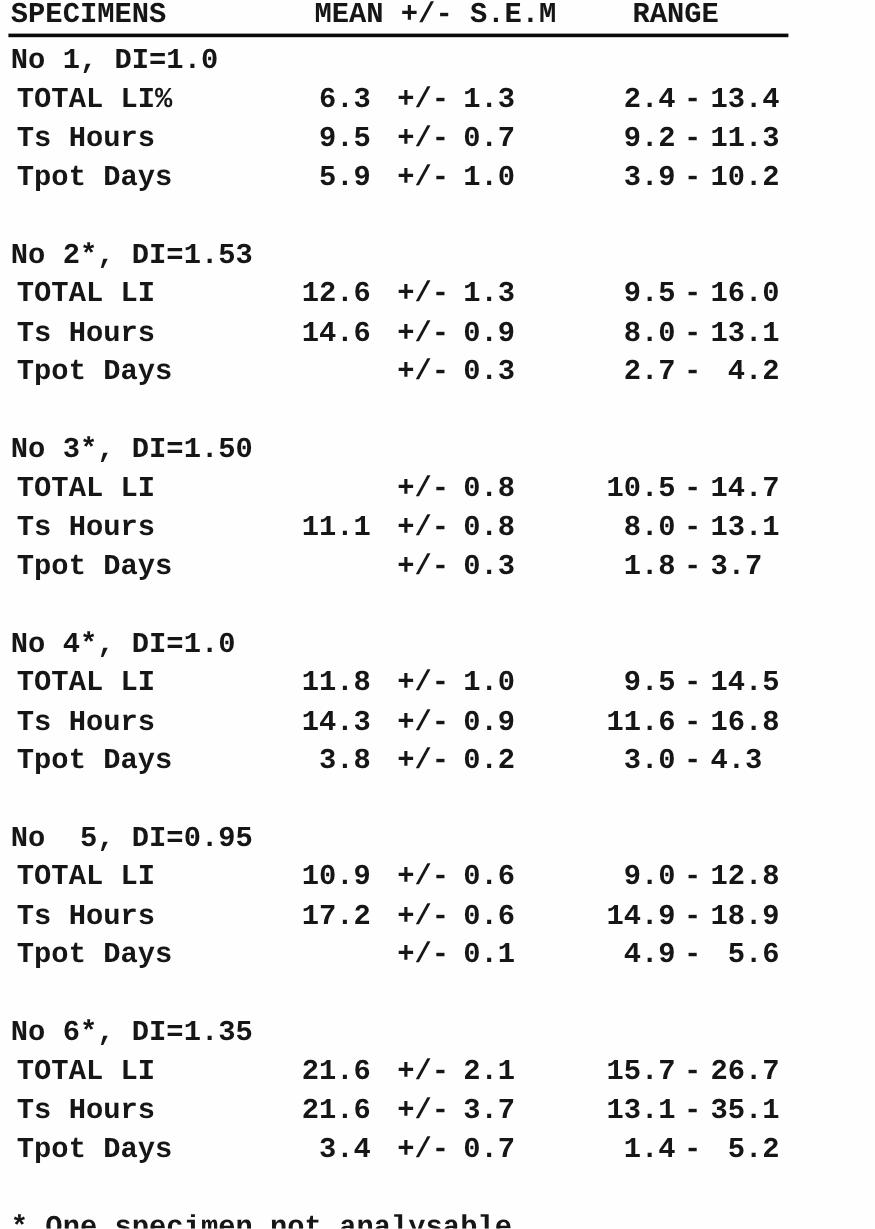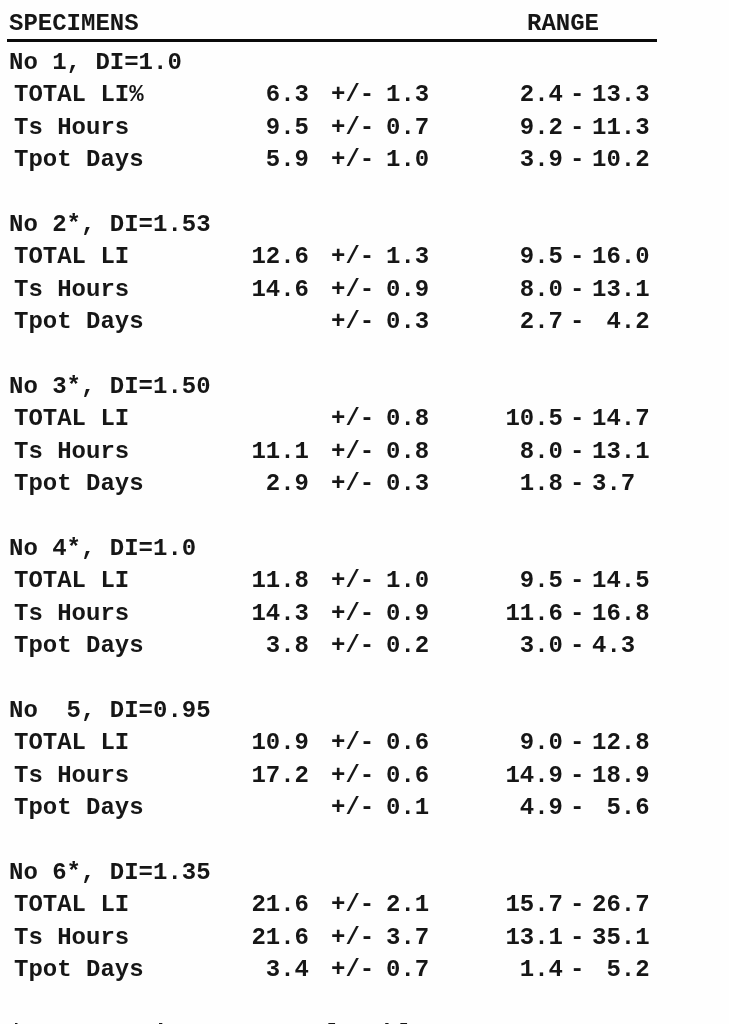--- a/index.html
+++ b/index.html
@@ -10,21 +10,21 @@
   .page {
     position: relative;
     width: 729px;
     height: 1024px;
     background: #fefefe;
     overflow: hidden;
     font-family: "Liberation Mono", "DejaVu Sans Mono", monospace;
     font-weight: 700;
     font-size: 24px;
     color: #161616;
-    padding-top: 11px;
+    padding-top: 0;
     box-sizing: border-box;
   }
   .header-row {
     position: relative;
     height: 26px;
   }
   .header-row span {
     position: absolute;
     top: 0;
     line-height: 26px;
@@ -70,36 +70,37 @@
     white-space: pre;
   }
 </style>
 </head>
 <body>
 
 <div class="page">
 
   <div class="header-row">
     <span class="h-spec">SPECIMENS</span>
+    <span class="h-mean">MEAN +/- S.E.M</span>
     <span class="h-range">RANGE</span>
   </div>
   <div class="rule"></div>
 
   <div class="group">
     <div class="row">
       <span class="g-title">No 1, DI=1.0</span>
     </div>
     <div class="row">
       <span class="r-label">TOTAL LI%</span>
       <span class="r-mean">6.3</span>
       <span class="r-pm">+/-</span>
       <span class="r-sem">1.3</span>
       <span class="r-lo">2.4</span>
       <span class="r-dash">-</span>
-      <span class="r-hi">13.3</span>
+      <span class="r-hi">13.4</span>
     </div>
     <div class="row">
       <span class="r-label">Ts Hours</span>
       <span class="r-mean">9.5</span>
       <span class="r-pm">+/-</span>
       <span class="r-sem">0.7</span>
       <span class="r-lo">9.2</span>
       <span class="r-dash">-</span>
       <span class="r-hi">11.3</span>
     </div>
@@ -162,21 +163,20 @@
       <span class="r-label">Ts Hours</span>
       <span class="r-mean">11.1</span>
       <span class="r-pm">+/-</span>
       <span class="r-sem">0.8</span>
       <span class="r-lo">8.0</span>
       <span class="r-dash">-</span>
       <span class="r-hi">13.1</span>
     </div>
     <div class="row">
       <span class="r-label">Tpot Days</span>
-      <span class="r-mean">2.9</span>
       <span class="r-pm">+/-</span>
       <span class="r-sem">0.3</span>
       <span class="r-lo">1.8</span>
       <span class="r-dash">-</span>
       <span class="r-hi">3.7</span>
     </div>
   </div>
 
   <div class="group">
     <div class="row">

